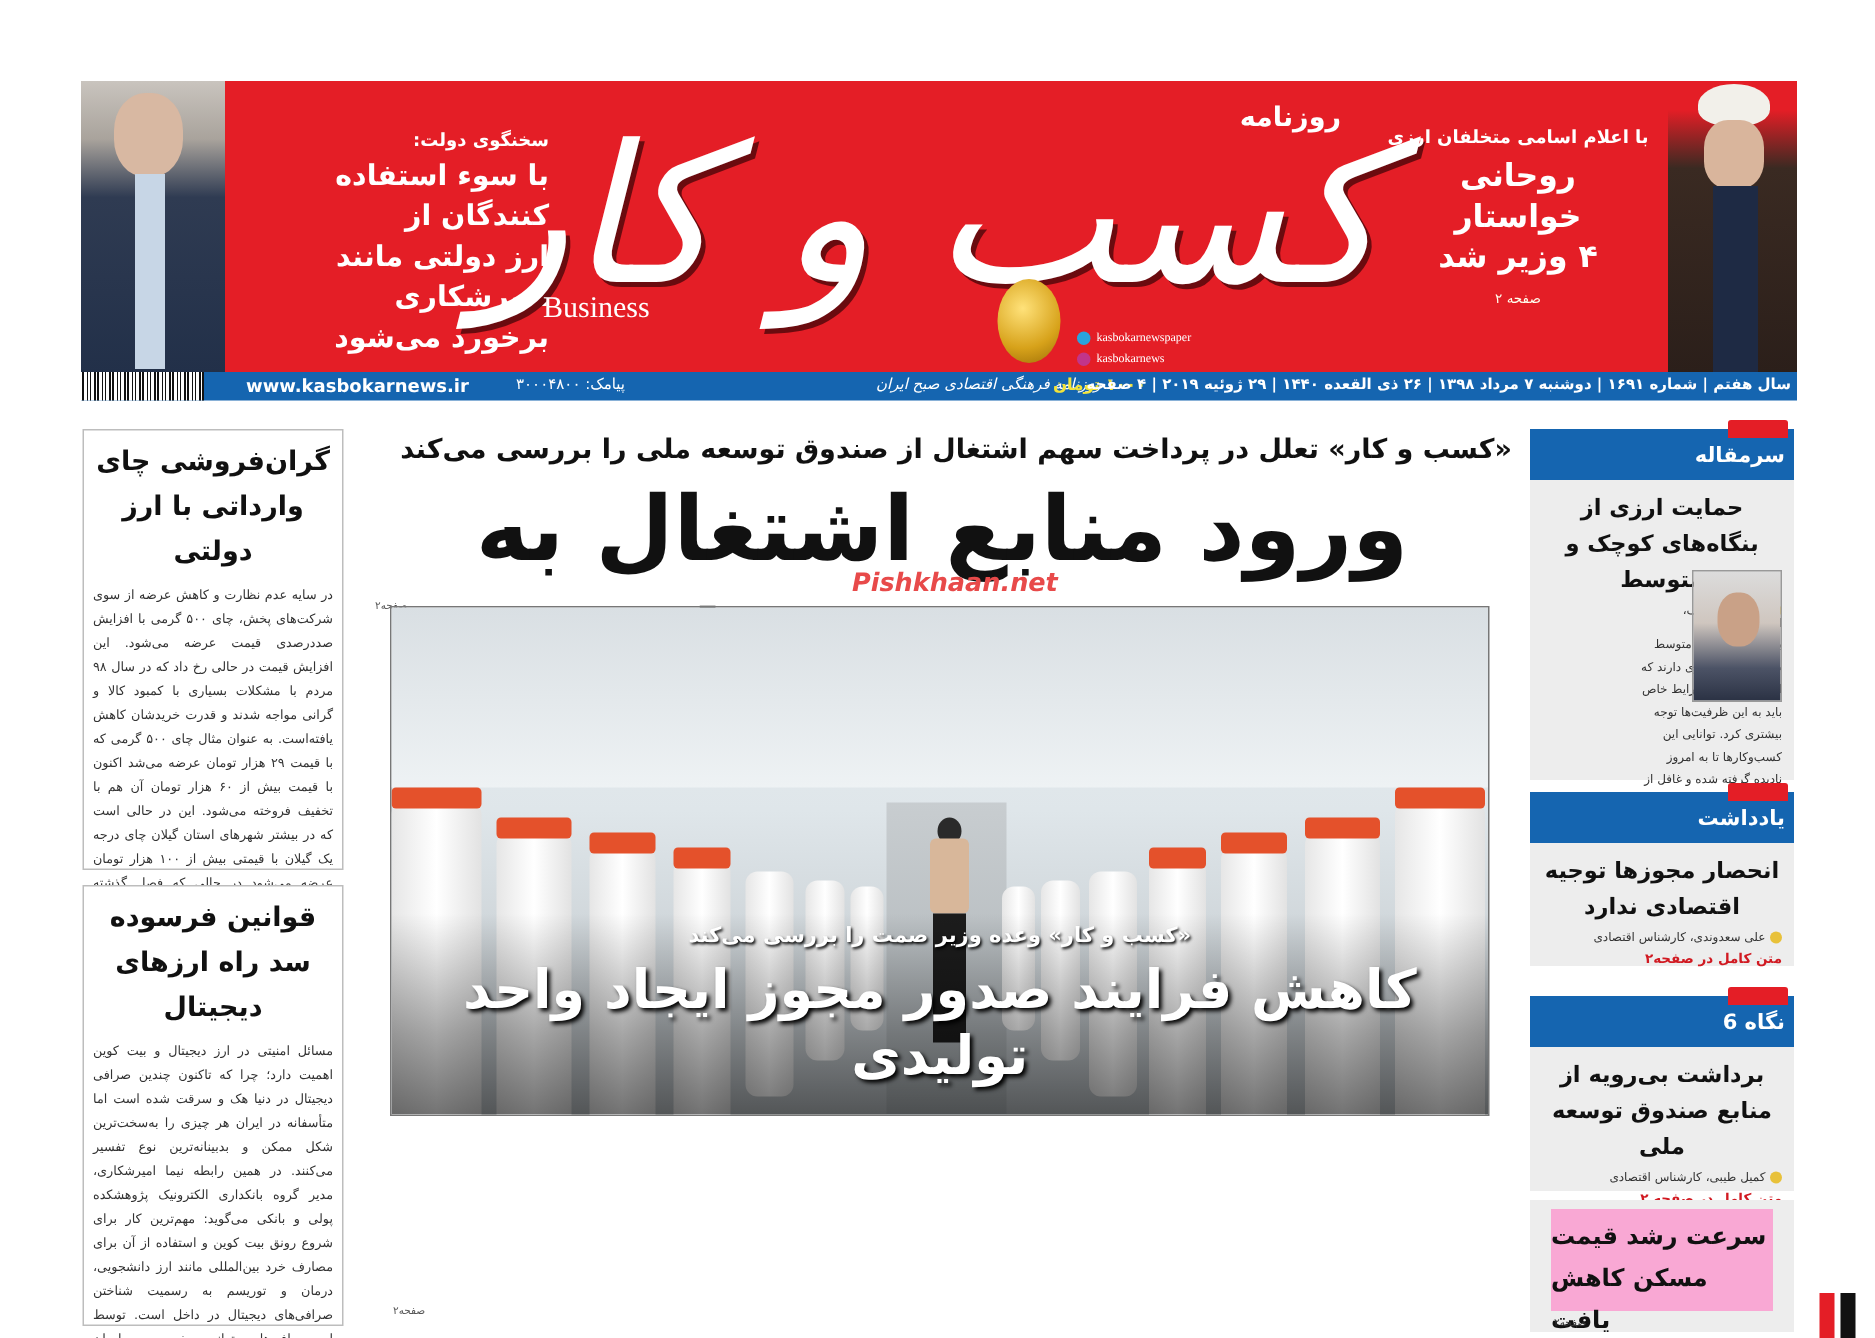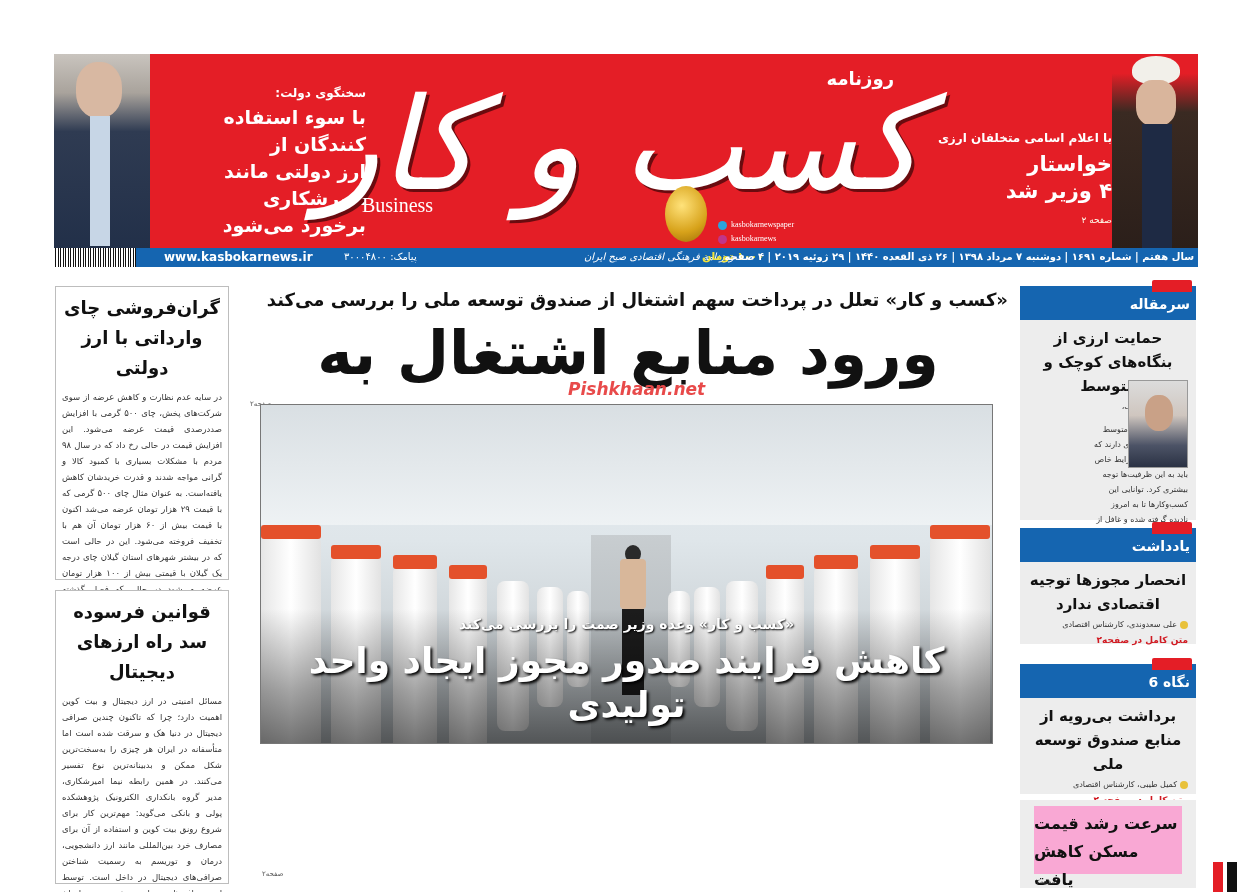--- a/index.html
+++ b/index.html
@@ -16,21 +16,21 @@
   .mast-right-photo { position: absolute; right: 0; top: 0; width: 86px; height: 194px;
     background: linear-gradient(180deg, #e41e26 0%, #e41e26 10%, #3a2a22 30%, #2b1f1a 100%); }
   .mast-right-photo .turban { position: absolute; left: 20px; top: 2px; width: 48px; height: 28px; border-radius: 50% 50% 40% 40%; background: #f2f0ea; }
   .mast-right-photo .face { position: absolute; left: 24px; top: 26px; width: 40px; height: 46px; border-radius: 40%; background: #d9b59c; }
   .mast-right-photo .robe { position: absolute; left: 30px; top: 70px; width: 30px; height: 124px; background: #1e2a44; }
 
   .mast-left-text { position: absolute; left: 96px; top: 32px; width: 180px; text-align: right; color: #fff; margin-left: 36px; }
   .mast-left-text .kicker { font-size: 12px; font-weight: bold; margin-bottom: 4px; }
   .mast-left-text .head { font-size: 19px; font-weight: bold; line-height: 27px; }
 
-  .mast-right-text { position: absolute; right: 86px; top: 30px; width: 200px; text-align: right; color: #fff; margin-top: 47px; }
+  .mast-right-text { position: absolute; right: 86px; top: 30px; width: 200px; text-align: center; color: #fff; }
   .mast-right-text .kicker { font-size: 12px; font-weight: bold; margin-bottom: 6px; }
   .mast-right-text .head { font-size: 21px; font-weight: bold; line-height: 27px; }
   .mast-right-text .page { font-size: 9px; margin-top: 10px; color: #ffe; }
 
   .logo-area { position: absolute; left: 236px; top: 0; width: 660px; height: 194px; }
   .logo-sub { position: absolute; right: 56px; top: 14px; color: #fff; font-size: 18px; font-weight: bold; }
   .logo-main { position: absolute; left: 10px; top: 6px; width: 640px; text-align: center; color: #fff;
     font-size: 128px; font-weight: normal; font-style: italic; letter-spacing: -4px; line-height: 170px;
     text-shadow: 3px 3px 0 #6a0b0f; }
   .logo-en { position: absolute; left: 72px; top: 140px; color: #fff; font-family: "Liberation Serif", serif; font-size: 20px; }
@@ -123,20 +123,21 @@
     <div class="coin"></div>
     <div class="social">
       <div><span class="ic" style="background:#2aa3dd"></span><span>kasbokarnewspaper</span></div>
       <div><span class="ic" style="background:#c1358a"></span><span>kasbokarnews</span></div>
     </div>
   </div>
 
   <div class="mast-right-text rtl">
     <div class="kicker">با اعلام اسامی متخلفان ارزی</div>
     <div class="head">
+      <div>روحانی</div>
       <div>خواستار</div>
       <div>۴ وزیر شد</div>
     </div>
     <div class="page">صفحه ۲</div>
   </div>
   <div class="mast-right-photo">
     <div class="turban"></div>
     <div class="face"></div>
     <div class="robe"></div>
   </div>

